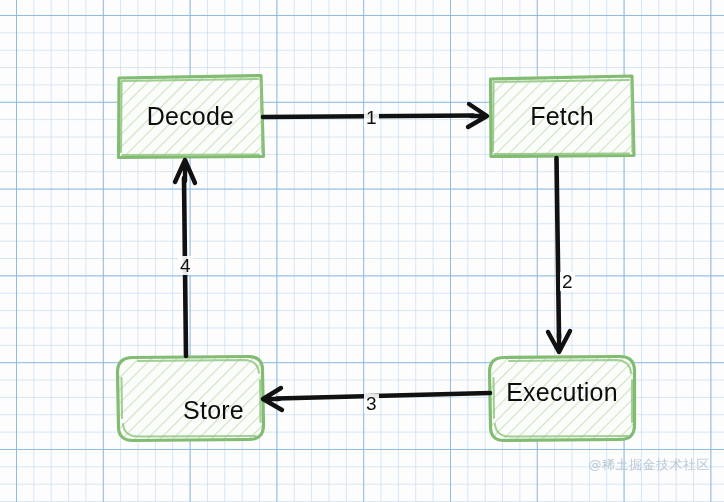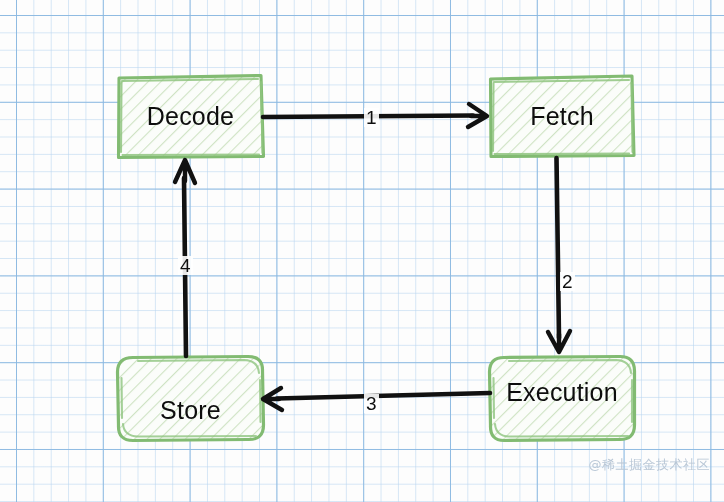--- a/index.html
+++ b/index.html
@@ -126,21 +126,21 @@
     <g>
       <path d="M186,356 L184,178" fill="none" stroke="#111111" stroke-width="4.6" stroke-linecap="round"></path>
       <path d="M175,182 L185,160 L195,183 M185,181 L185,163" fill="none" stroke="#111111" stroke-width="4.4" stroke-linecap="round" stroke-linejoin="round"></path>
     </g>
   </svg>
 
   <div class="node-label" style="left:118px; top:75px; width:145px; height:83px;">Decode</div>
 
   <div class="node-label" style="left:490px; top:76px; width:144px; height:81px;">Fetch</div>
 
-  <div class="node-label" style="left:118px; top:356px; width:145px; height:108px;">Store</div>
+  <div class="node-label" style="left:118px; top:356px; width:145px; height:108px;padding-left:23px;">Store</div>
 
   <div class="node-label" style="left:490px; top:356px; width:144px; height:72px;">Execution</div>
 
   <div class="edge-label" style="left:364px; top:108px;">1</div>
 
   <div class="edge-label" style="left:560px; top:272px;">2</div>
 
   <div class="edge-label" style="left:364px; top:394px;">3</div>
 
   <div class="edge-label" style="left:178px; top:256px;">4</div>

